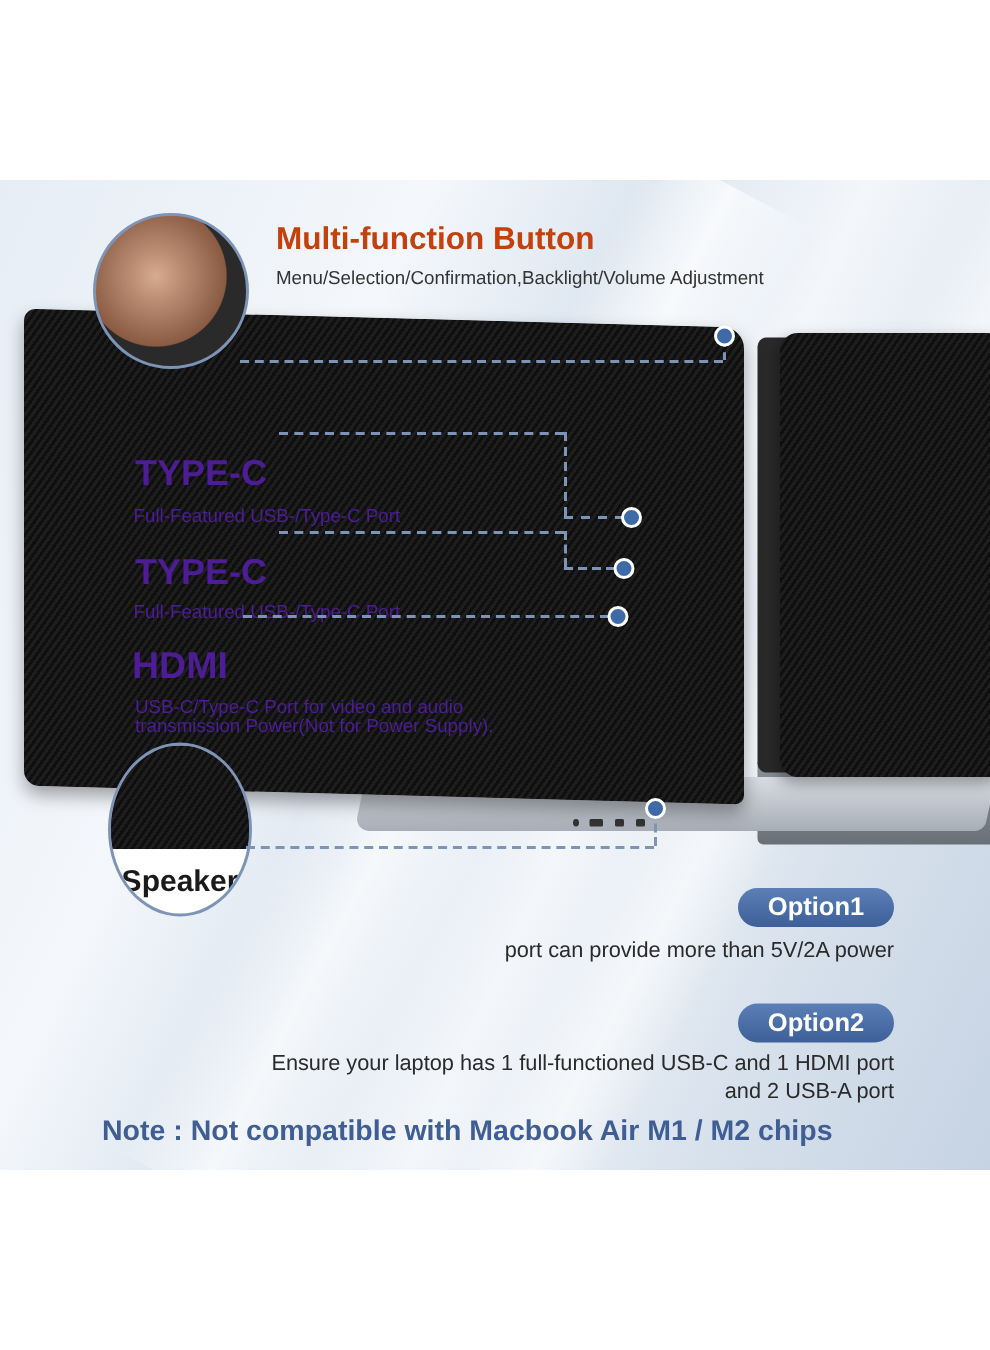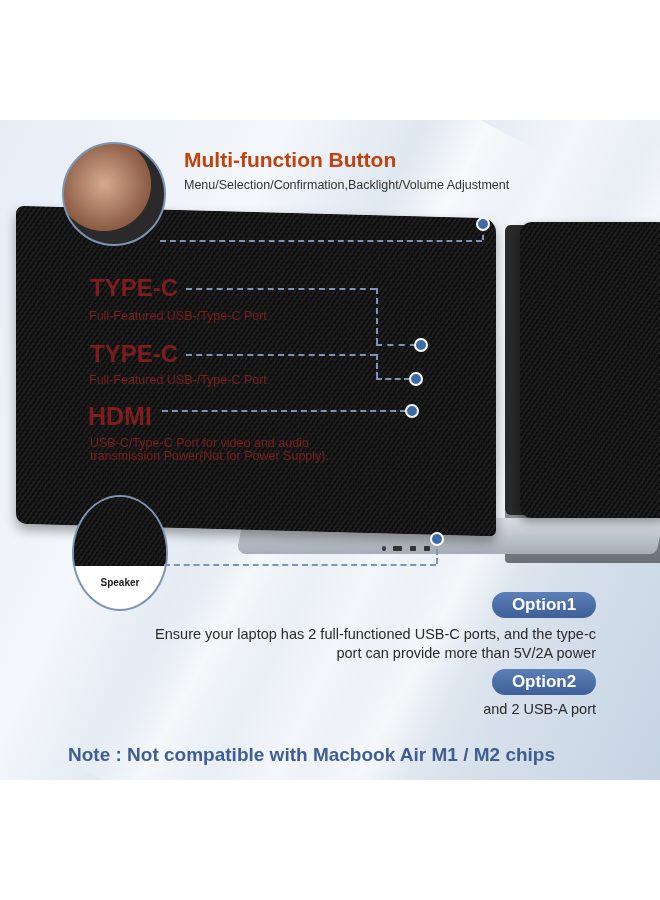--- a/index.html
+++ b/index.html
@@ -19,21 +19,21 @@
   .hinge { position:absolute; left:505px; top:225px; width:26px; height:290px; background:#2a2a2a; border-radius:6px; }
   .laptop-base { position:absolute; left:240px; top:518px; width:420px; height:36px;
     background:linear-gradient(180deg,#d9dde3,#a7aeb7); border-radius:3px 0 6px 10px; transform:skewX(-12deg); }
   .laptop-stand { position:absolute; left:505px; top:505px; width:160px; height:58px; background:linear-gradient(180deg,#8e949c,#6a7078); border-radius:4px; }
   .port { position:absolute; top:546px; background:#333; border-radius:1px; }
   .callout-circle { position:absolute; border-radius:50%; border:2px solid #7d94b6; overflow:hidden; }
   .circle-top { left:62px; top:142px; width:100px; height:100px; background:radial-gradient(circle at 40% 40%, #d6ab8f, #8a5a43 55%, #2a2a2a 56%); }
   .circle-bot { left:72px; top:495px; width:92px; height:112px; background:#fff; }
   .circle-bot .inner { position:absolute; left:0; top:0; width:100%; height:62%; }
   .txt-head { position:absolute; color:#c2410c; font-weight:bold; }
-  .white { color:#7f1d1d; }
+  .white { color:#4c1d95;margin-top:28px; }
   .dash { position:absolute; border-top:2px dashed #7d94b6; height:0; }
   .vdash { position:absolute; border-left:2px dashed #7d94b6; width:0; }
   .dot { position:absolute; width:10px; height:10px; border-radius:50%; background:#3f6aa8; border:2px solid #fff; }
   .badge { position:absolute; background:linear-gradient(180deg,#5b7fb6,#3e5f98); color:#fff; font-weight:bold;
     border-radius:14px; font-size:17px; text-align:center; line-height:26px; height:26px; }
   .body-text { position:absolute; color:#2a2a2a; font-size:14.5px; text-align:right; line-height:19px; }
   .note { position:absolute; left:68px; top:744px; font-size:19px; font-weight:bold; color:#3f5e93; }
 </style>
 </head>
 <body>
@@ -77,30 +77,30 @@
 <div class="txt-head white" style="left:88px;top:402px;font-size:25px;text-align:center;">HDMI</div>
 <div class="dash" style="left:162px;top:410px;width:244px;"></div>
 <div class="dot" style="left:405px;top:404px;"></div>
 <div class="white" style="position:absolute;left:90px;top:437px;font-size:12.5px;line-height:13px;">
   <div>USB-C/Type-C Port for video and audio</div>
   <div>transmission Power(Not for Power Supply).</div>
 </div>
 
 <div class="callout-circle circle-bot">
   <div class="inner carbon"></div>
-  <div style="position:absolute;left:0;width:100%;top:80px;text-align:center;font-weight:bold;font-size:10px;color:#1a1a1a;">Speaker</div>
+  <div style="position:absolute;left:0;width:100%;top:80px;text-align:center;font-weight:bold;font-size:20px;color:#1a1a1a;">Speaker</div>
 </div>
 <div class="dash" style="left:164px;top:564px;width:272px;"></div>
 <div class="vdash" style="left:436px;top:540px;height:24px;"></div>
 <div class="dot" style="left:430px;top:532px;"></div>
 
 <div class="badge" style="left:492px;top:592px;width:104px;">Option1</div>
 <div class="body-text" style="right:64px;top:625px;width:560px;">
-  <div>Ensure your laptop has 2 full-functioned USB-C ports, and the type-c</div>
   <div>port can provide more than 5V/2A power</div>
 </div>
 
 <div class="badge" style="left:492px;top:669px;width:104px;">Option2</div>
 <div class="body-text" style="right:64px;top:700px;width:560px;">
+  <div>Ensure your laptop has 1 full-functioned USB-C and 1 HDMI port</div>
   <div>and 2 USB-A port</div>
 </div>
 
 <div class="note">Note : Not compatible with Macbook Air M1 / M2 chips</div>
 
 </body></html>

